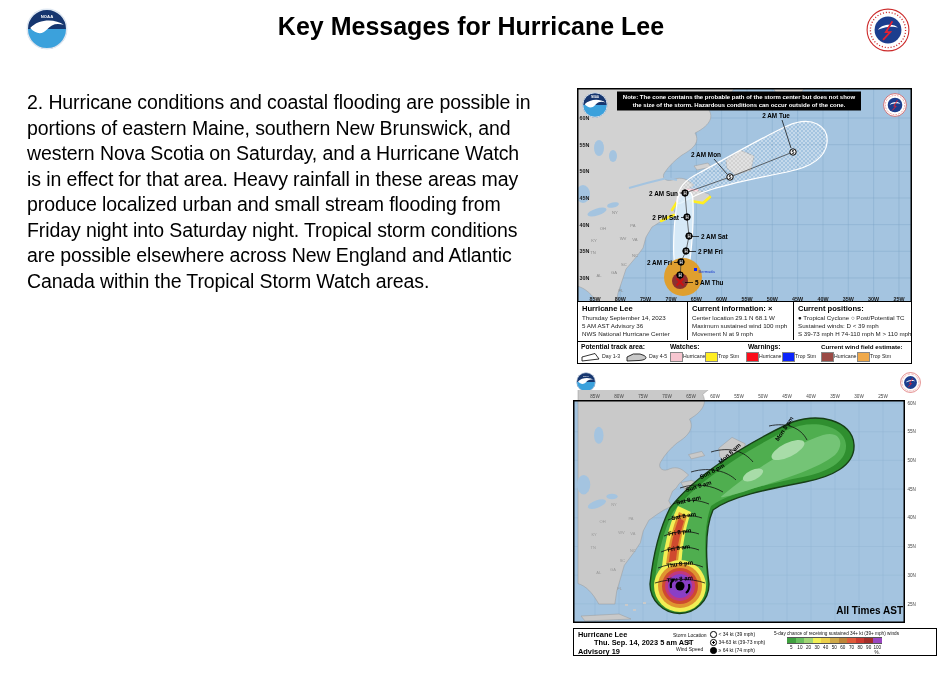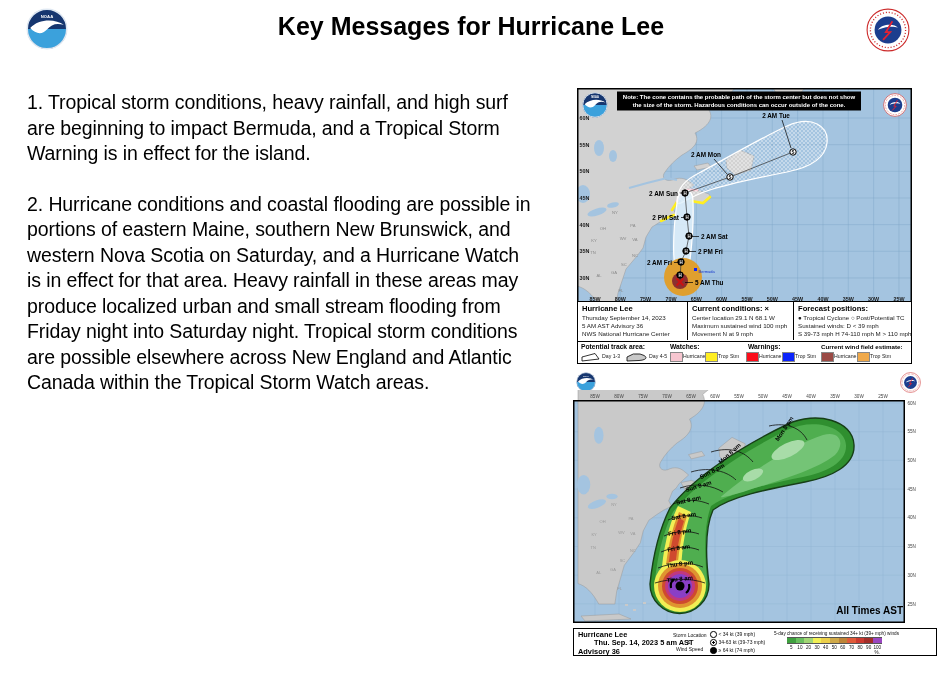--- a/index.html
+++ b/index.html
@@ -62,21 +62,20 @@
 
   <svg class="abs" style="left:26px;top:8px" width="42" height="42">
       <use href="#noaa-sym"></use>
     </svg>
   <div class="abs hdr-title">Key Messages for Hurricane Lee</div>
   <svg class="abs" style="left:866px;top:8px" width="44" height="44">
       <use href="#nws-sym"></use>
     </svg>
 
   <div class="abs messages">
-    <p>1. Tropical storm conditions, heavy rainfall, and high surf are beginning to impact Bermuda, and a Tropical Storm Warning is in effect for the island.</p>
     <p>2. Hurricane conditions and coastal flooding are possible in portions of eastern Maine, southern New Brunswick, and western Nova Scotia on Saturday, and a Hurricane Watch is in effect for that area. Heavy rainfall in these areas may produce localized urban and small stream flooding from Friday night into Saturday night. Tropical storm conditions are possible elsewhere across New England and Atlantic Canada within the Tropical Storm Watch areas.</p>
   </div>
 
   <div class="abs cone-fig">
     <svg width="335" height="217" viewBox="0 0 335 217">
       <rect x="0" y="0" width="335" height="217" fill="#a4c4e0"></rect>
       <g id="cone-grid">
           <line x1="18" y1="0" x2="18" y2="217" stroke="#7ba3c4" stroke-width="0.4"></line>
           <line x1="43.33" y1="0" x2="43.33" y2="217" stroke="#7ba3c4" stroke-width="0.4"></line>
           <line x1="68.66" y1="0" x2="68.66" y2="217" stroke="#7ba3c4" stroke-width="0.4"></line>
@@ -217,25 +216,25 @@
     </svg>
 
     
     <div class="info-panel">
       <div class="vline" style="left:109px"></div>
       <div class="vline" style="left:215px"></div>
       <div class="ip-t" style="left:4px;top:1.5px">Hurricane Lee</div>
       <div class="ip-l" style="left:4px;top:12px">Thursday September 14, 2023</div>
       <div class="ip-l" style="left:4px;top:20px">5 AM AST Advisory 36</div>
       <div class="ip-l" style="left:4px;top:28px">NWS National Hurricane Center</div>
-      <div class="ip-t" style="left:114px;top:1.5px">Current conditions: ×</div>
+      <div class="ip-t" style="left:114px;top:1.5px">Current information: ×</div>
       <div class="ip-l" style="left:114px;top:12px">Center location 29.1 N 68.1 W</div>
       <div class="ip-l" style="left:114px;top:20px">Maximum sustained wind 100 mph</div>
       <div class="ip-l" style="left:114px;top:28px">Movement N at 9 mph</div>
-      <div class="ip-t" style="left:220px;top:1.5px">Forecast positions:</div>
+      <div class="ip-t" style="left:220px;top:1.5px">Current positions:</div>
       <div class="ip-l" style="left:220px;top:12px">● Tropical Cyclone    ○ Post/Potential TC</div>
       <div class="ip-l" style="left:220px;top:20px">Sustained winds:     D &lt; 39 mph</div>
       <div class="ip-l" style="left:220px;top:28px">S 39-73 mph  H 74-110 mph  M &gt; 110 mph</div>
     </div>
 
     
     <div class="legend-row">
       <div class="lg-t" style="left:3px">Potential track area:</div>
       <svg class="abs" style="left:3px;top:10px" width="20" height="10">
         <path d="M1,5 L14,1.5 L18,7 L1,9 Z" fill="#ffffff" stroke="#000" stroke-width="0.8"></path>
@@ -399,21 +398,21 @@
         <text x="334.5" y="158.1" font-size="4.6" fill="#444">35N</text>
         <text x="334.5" y="186.79999999999998" font-size="4.6" fill="#444">30N</text>
         <text x="334.5" y="215.5" font-size="4.6" fill="#444">25N</text>
       </g>
     <rect x="0.75" y="10.75" width="330.5" height="221.5" fill="none" stroke="#000" stroke-width="1.5"></rect>
   </svg>
 
   <div class="arr-legend">
     <div class="al-b" style="left:4px;top:0.5px">Hurricane Lee</div>
     <div class="al-b" style="left:20px;top:9px">Thu. Sep. 14, 2023  5 am AST</div>
-    <div class="al-b" style="left:4px;top:17.5px">Advisory 36</div>
+    <div class="al-b" style="left:4px;top:17.5px">Advisory 19</div>
 
     <div class="al-s" style="left:99px;top:3px">Storm Location</div>
     <div class="al-s" style="left:113px;top:10px">&amp;</div>
     <div class="al-s" style="left:102px;top:17px">Wind Speed</div>
 
     <div class="al-s" style="left:136px;top:2px"><span class="sym"></span><span>&lt; 34 kt (39 mph)</span></div>
     <div class="al-s" style="left:136px;top:10px"><span class="sym mid"></span><span>34-63 kt (39-73 mph)</span></div>
     <div class="al-s" style="left:136px;top:18px"><span class="sym fill"></span><span>≥ 64 kt (74 mph)</span></div>
 
     <div class="al-s" style="left:200px;top:1.5px;font-size:4.7px">5-day chance of receiving sustained 34+ kt (39+ mph) winds</div>

